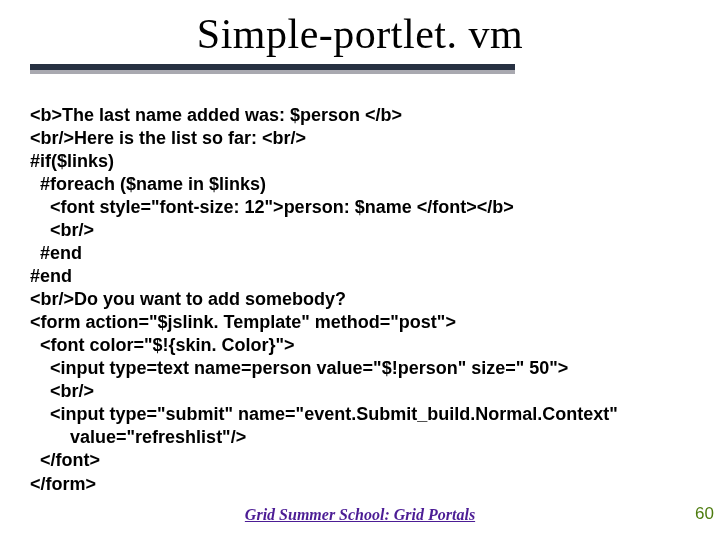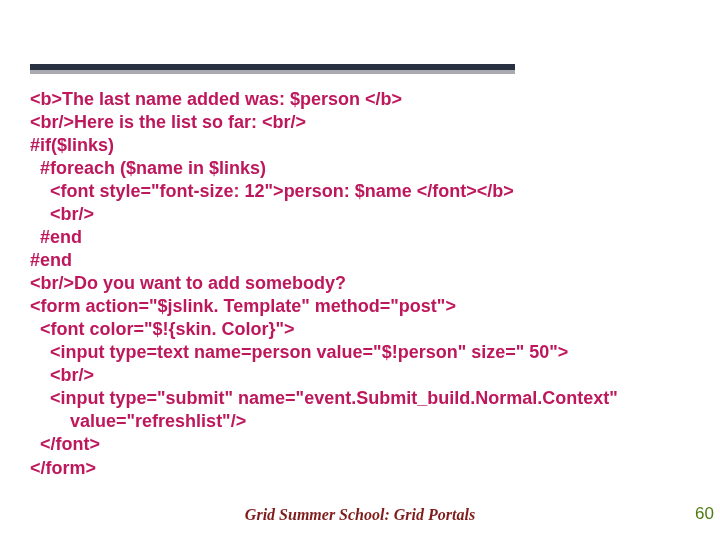--- a/index.html
+++ b/index.html
@@ -38,56 +38,58 @@
   .rule-dark {
     height: 6px;
     background: #273142;
   }
   .rule-light {
     height: 4px;
     background: #a9a9b0;
   }
   .code {
     position: absolute;
-    top: 88px;
+    top: 104px;
     left: 30px;
     width: 660px;
     font-family: Arial, Helvetica, sans-serif;
     font-weight: bold;
     font-size: 18px;
     line-height: 1.28;
-    color: #be185d;
+    color: #000000;
     white-space: pre;
   }
   .footer {
     position: absolute;
     bottom: 16px;
     left: 0;
     width: 720px;
     text-align: center;
     font-family: "Comic Sans MS", "Comic Sans", cursive;
     font-style: italic;
     font-weight: bold;
     font-size: 16px;
-    color: #7f1d1d;
+    color: #4c1d95;
+    text-decoration: underline;
   }
   .pagenum {
     position: absolute;
     bottom: 16px;
     right: 6px;
     font-family: Arial, Helvetica, sans-serif;
     font-size: 17px;
     color: #4d7c0f;
   }
 </style>
 </head>
 <body>
 
 <div class="slide">
 
+  <div class="title">Simple-portlet. vm</div>
 
   <div class="rule-wrap">
     <div class="rule-dark"></div>
     <div class="rule-light"></div>
   </div>
 
   <div class="code"><span>&lt;b&gt;The last name added was: $person &lt;/b&gt;</span>
 <span>&lt;br/&gt;Here is the list so far: &lt;br/&gt;</span>
 <span>#if($links)</span>
 <span>  #foreach ($name in $links)</span>

